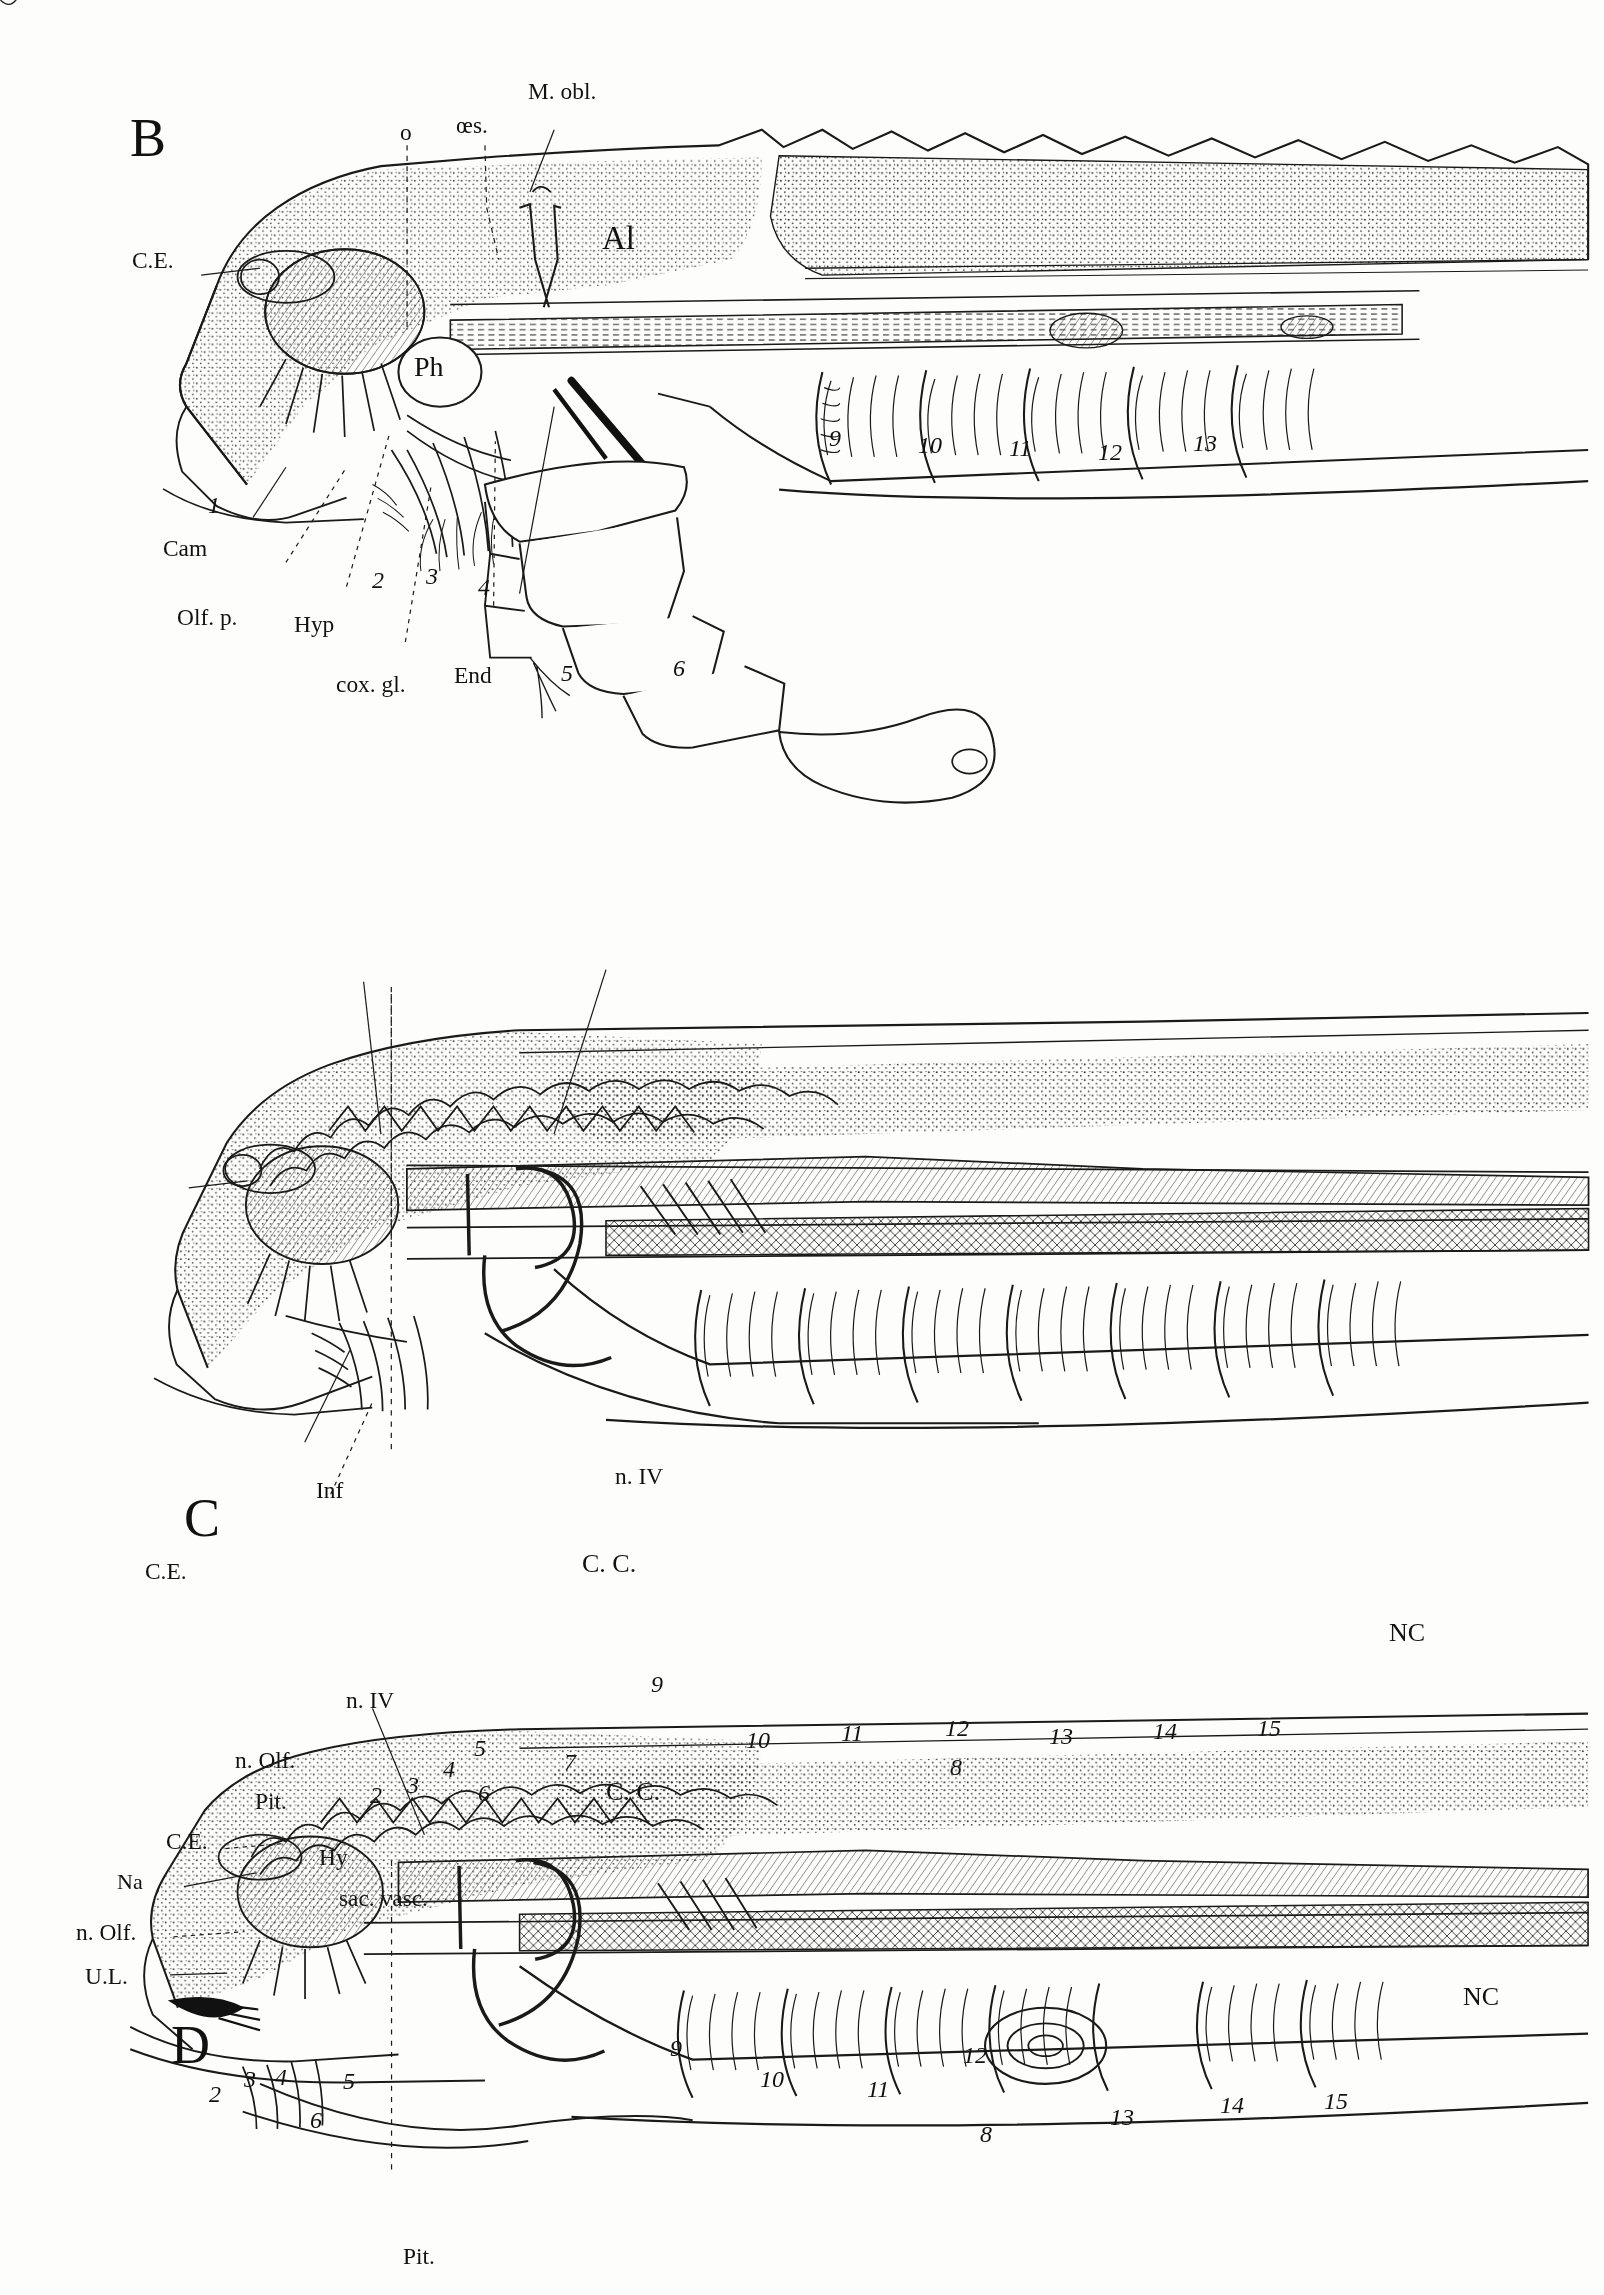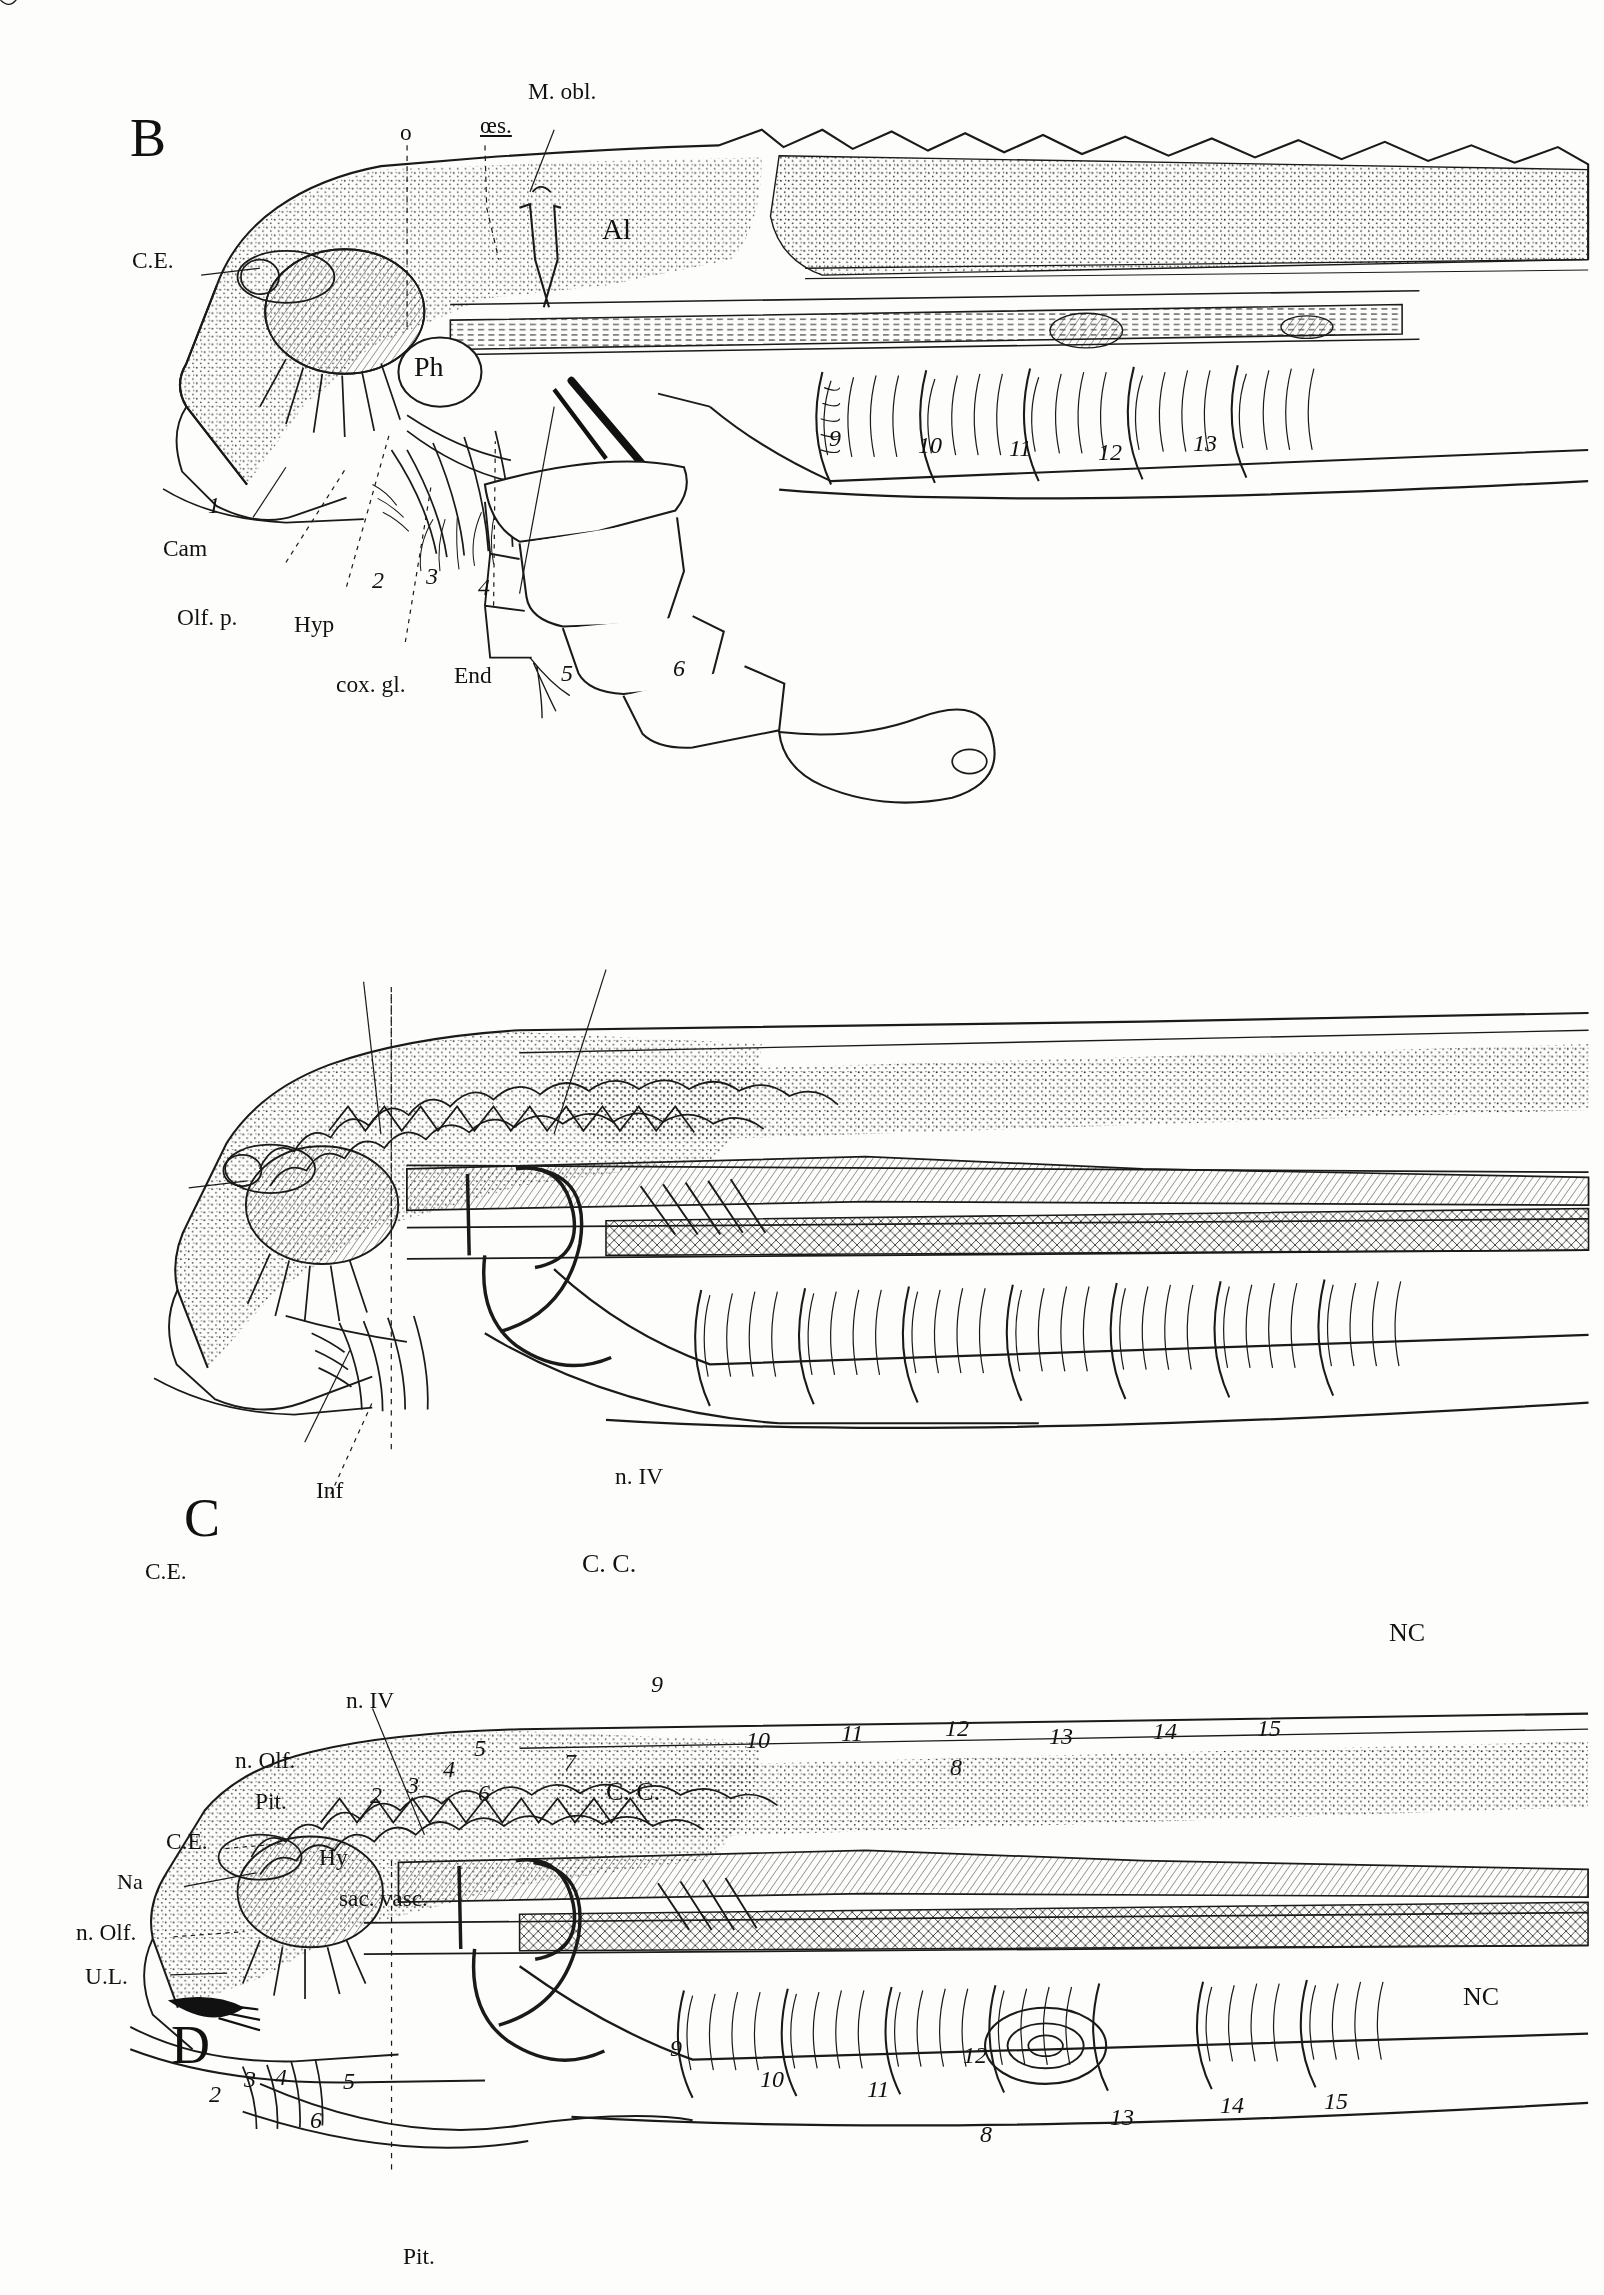--- a/index.html
+++ b/index.html
@@ -190,23 +190,23 @@
         <path d="M400 678 L450 500" stroke-dasharray="5 6"></path>
         <path d="M468 742 L498 560" stroke-dasharray="5 6"></path>
         <path d="M570 700 L572 510" stroke-dasharray="5 6"></path>
         <path d="M600 686 L640 470"></path>
       </g>
     </svg>
 
     <div class="panel-letter" style="left:130px; top:111px;">B</div>
 
     <div class="label" style="left:528px; top:80px;">M. obl.</div>
-    <div class="label" style="left:480px; top:114px;text-decoration:underline;">œs.</div>
+    <div class="label" style="left:456px; top:114px;">œs.</div>
     <div class="label" style="left:400px; top:121px;">o</div>
-    <div class="label" style="left:602px; top:215px; font-size:29px;">Al</div>
+    <div class="label" style="left:602px; top:222px; font-size:33px;">Al</div>
     <div class="label" style="left:132px; top:249px;">C.E.</div>
     <div class="label" style="left:414px; top:353px; font-size:28px;">Ph</div>
     <div class="label" style="left:163px; top:537px;">Cam</div>
     <div class="label" style="left:177px; top:606px;">Olf. p.</div>
     <div class="label" style="left:294px; top:613px;">Hyp</div>
     <div class="label" style="left:336px; top:673px;">cox. gl.</div>
     <div class="label" style="left:454px; top:616px;margin-top:48px;">End</div>
 
     <div class="label seg" style="left:208px; top:493px;">1</div>
     <div class="label seg" style="left:372px; top:568px;">2</div>

